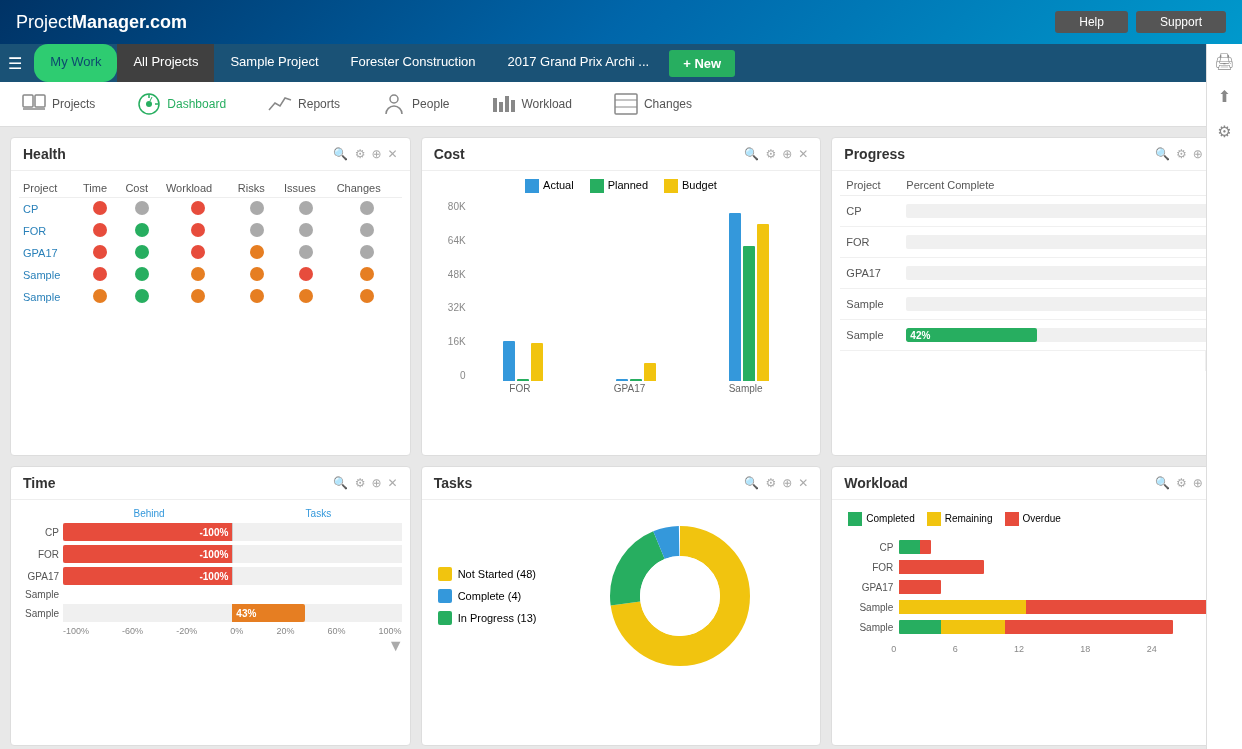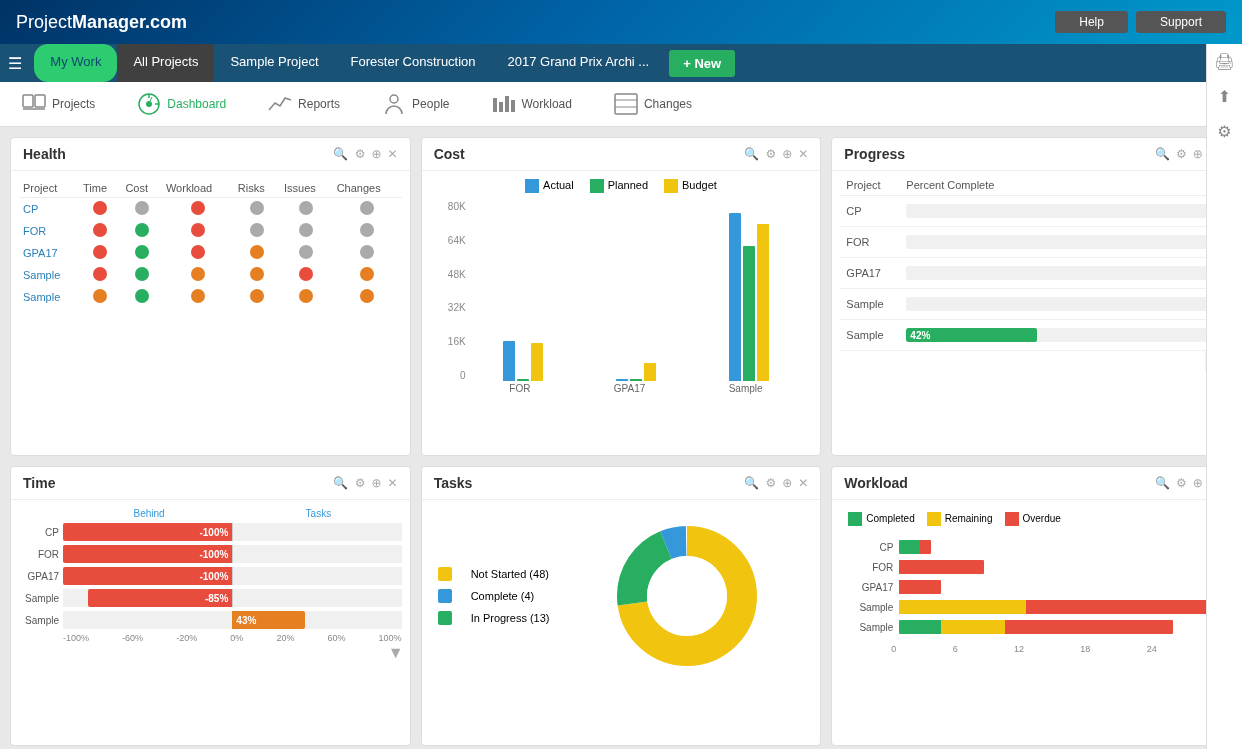--- a/index.html
+++ b/index.html
@@ -72,21 +72,21 @@
     .time-bar-container { flex: 1; height: 18px; background: #f0f0f0; position: relative; display: flex; align-items: center; }
     .time-bar-neg { height: 100%; background: #e74c3c; position: absolute; right: 50%; display: flex; align-items: center; justify-content: flex-end; padding-right: 4px; color: white; font-size: 10px; font-weight: bold; border-radius: 2px 0 0 2px; }
     .time-bar-pos { height: 100%; background: #e67e22; position: absolute; left: 50%; display: flex; align-items: center; padding-left: 4px; color: white; font-size: 10px; font-weight: bold; border-radius: 0 2px 2px 0; }
     .time-center-line { position: absolute; left: 50%; width: 1px; height: 100%; background: #ccc; }
     .time-axis { display: flex; justify-content: space-between; font-size: 9px; color: #888; padding: 0 0 0 44px; margin-top: 4px; }
     .time-header { display: flex; justify-content: space-around; padding-left: 44px; font-size: 10px; color: #3498db; margin-bottom: 4px; }
 
     
     .tasks-content { display: flex; align-items: center; gap: 20px; padding: 8px; }
     .tasks-legend { display: flex; flex-direction: column; gap: 8px; font-size: 11px; }
-    .legend-item { display: flex; align-items: center; gap: 19px; text-align: right; }
+    .legend-item { display: flex; align-items: center; gap: 6px; text-align: right; }
     .legend-sq { width: 14px; height: 14px; border-radius: 2px; flex-shrink: 0; }
     .donut-container { flex: 1; display: flex; justify-content: center; }
 
     
     .workload-legend { display: flex; gap: 12px; font-size: 10px; padding: 4px 8px; }
     .workload-rows { padding: 4px 8px; }
     .workload-row { display: flex; align-items: center; margin: 6px 0; font-size: 10px; }
     .workload-label { width: 45px; color: #555; text-align: right; margin-right: 6px; }
     .workload-bar-container { flex: 1; height: 14px; display: flex; }
     .wb-completed { background: #27ae60; height: 100%; border-radius: 1px 0 0 1px; }
@@ -394,25 +394,20 @@
           <div class="time-bar-row">
     <span class="time-bar-label">GPA17</span>
     <div class="time-bar-container">
       <div class="time-center-line"></div>
       <div class="time-bar-neg" style="width:50%">-100%</div>
 
     </div>
           </div>
           <div class="time-bar-row">
     <span class="time-bar-label">Sample</span>
-    <div class="time-bar-container">
-      <div class="time-center-line"></div>
-      <div class="time-bar-neg" style="width:42.5%">-85%</div>
-
-    </div>
           </div>
           <div class="time-bar-row">
     <span class="time-bar-label">Sample</span>
     <div class="time-bar-container">
       <div class="time-center-line"></div>
 
       <div class="time-bar-pos" style="width:21.5%">43%</div>
     </div>
           </div>
         </div>

